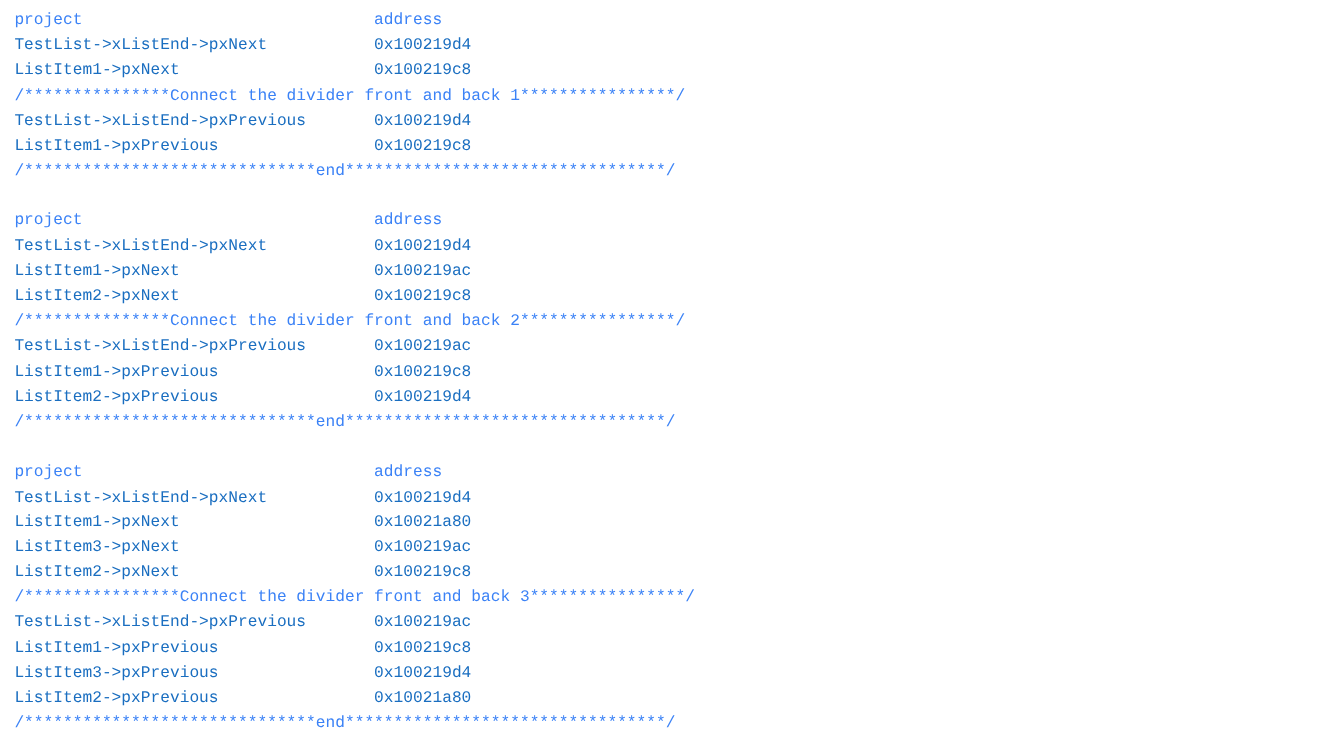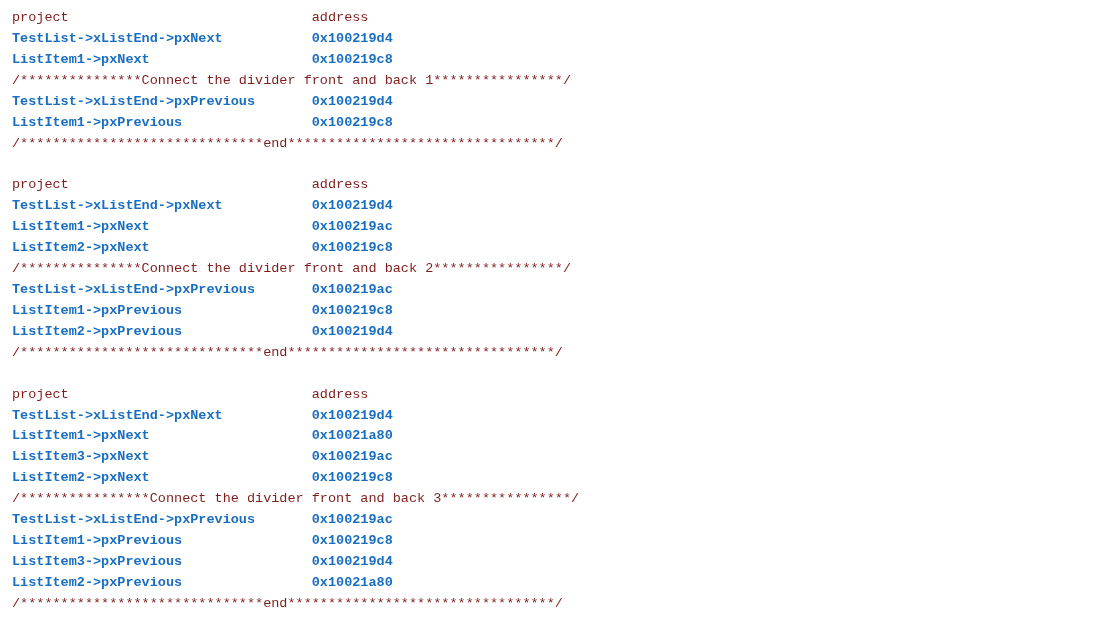--- a/index.html
+++ b/index.html
@@ -14,23 +14,22 @@
       color: #000000;
       width: 1115px;
       min-height: 624px;
       padding: 8px 12px;
       line-height: 1.55;
     }
     .code-block {
       white-space: pre;
     }
     .orange {
-      color: #7f1d1d;
+      color: #3b82f6;
     }
     .blue {
       color: #1a6ec0;
-      font-weight: bold;
     }
   </style>
 </head>
 <body>
 
 <div class="code-block" id="code-container"><div><span class="orange">project</span><span>                              </span><span class="orange">address</span></div><div><span class="blue">TestList-&gt;xListEnd-&gt;pxNext</span><span>           </span><span class="blue">0x100219d4</span></div><div><span class="blue">ListItem1-&gt;pxNext</span><span>                    </span><span class="blue">0x100219c8</span></div><div><span class="orange">/***************Connect the divider front and back 1****************/</span></div><div><span class="blue">TestList-&gt;xListEnd-&gt;pxPrevious</span><span>       </span><span class="blue">0x100219d4</span></div><div><span class="blue">ListItem1-&gt;pxPrevious</span><span>                </span><span class="blue">0x100219c8</span></div><div><span class="orange">/******************************end*********************************/</span></div><div>&nbsp;</div><div><span class="orange">project</span><span>                              </span><span class="orange">address</span></div><div><span class="blue">TestList-&gt;xListEnd-&gt;pxNext</span><span>           </span><span class="blue">0x100219d4</span></div><div><span class="blue">ListItem1-&gt;pxNext</span><span>                    </span><span class="blue">0x100219ac</span></div><div><span class="blue">ListItem2-&gt;pxNext</span><span>                    </span><span class="blue">0x100219c8</span></div><div><span class="orange">/***************Connect the divider front and back 2****************/</span></div><div><span class="blue">TestList-&gt;xListEnd-&gt;pxPrevious</span><span>       </span><span class="blue">0x100219ac</span></div><div><span class="blue">ListItem1-&gt;pxPrevious</span><span>                </span><span class="blue">0x100219c8</span></div><div><span class="blue">ListItem2-&gt;pxPrevious</span><span>                </span><span class="blue">0x100219d4</span></div><div><span class="orange">/******************************end*********************************/</span></div><div>&nbsp;</div><div><span class="orange">project</span><span>                              </span><span class="orange">address</span></div><div><span class="blue">TestList-&gt;xListEnd-&gt;pxNext</span><span>           </span><span class="blue">0x100219d4</span></div><div><span class="blue">ListItem1-&gt;pxNext</span><span>                    </span><span class="blue">0x10021a80</span></div><div><span class="blue">ListItem3-&gt;pxNext</span><span>                    </span><span class="blue">0x100219ac</span></div><div><span class="blue">ListItem2-&gt;pxNext</span><span>                    </span><span class="blue">0x100219c8</span></div><div><span class="orange">/****************Connect the divider front and back 3****************/</span></div><div><span class="blue">TestList-&gt;xListEnd-&gt;pxPrevious</span><span>       </span><span class="blue">0x100219ac</span></div><div><span class="blue">ListItem1-&gt;pxPrevious</span><span>                </span><span class="blue">0x100219c8</span></div><div><span class="blue">ListItem3-&gt;pxPrevious</span><span>                </span><span class="blue">0x100219d4</span></div><div><span class="blue">ListItem2-&gt;pxPrevious</span><span>                </span><span class="blue">0x10021a80</span></div><div><span class="orange">/******************************end*********************************/</span></div></div>
 
 </body></html>

